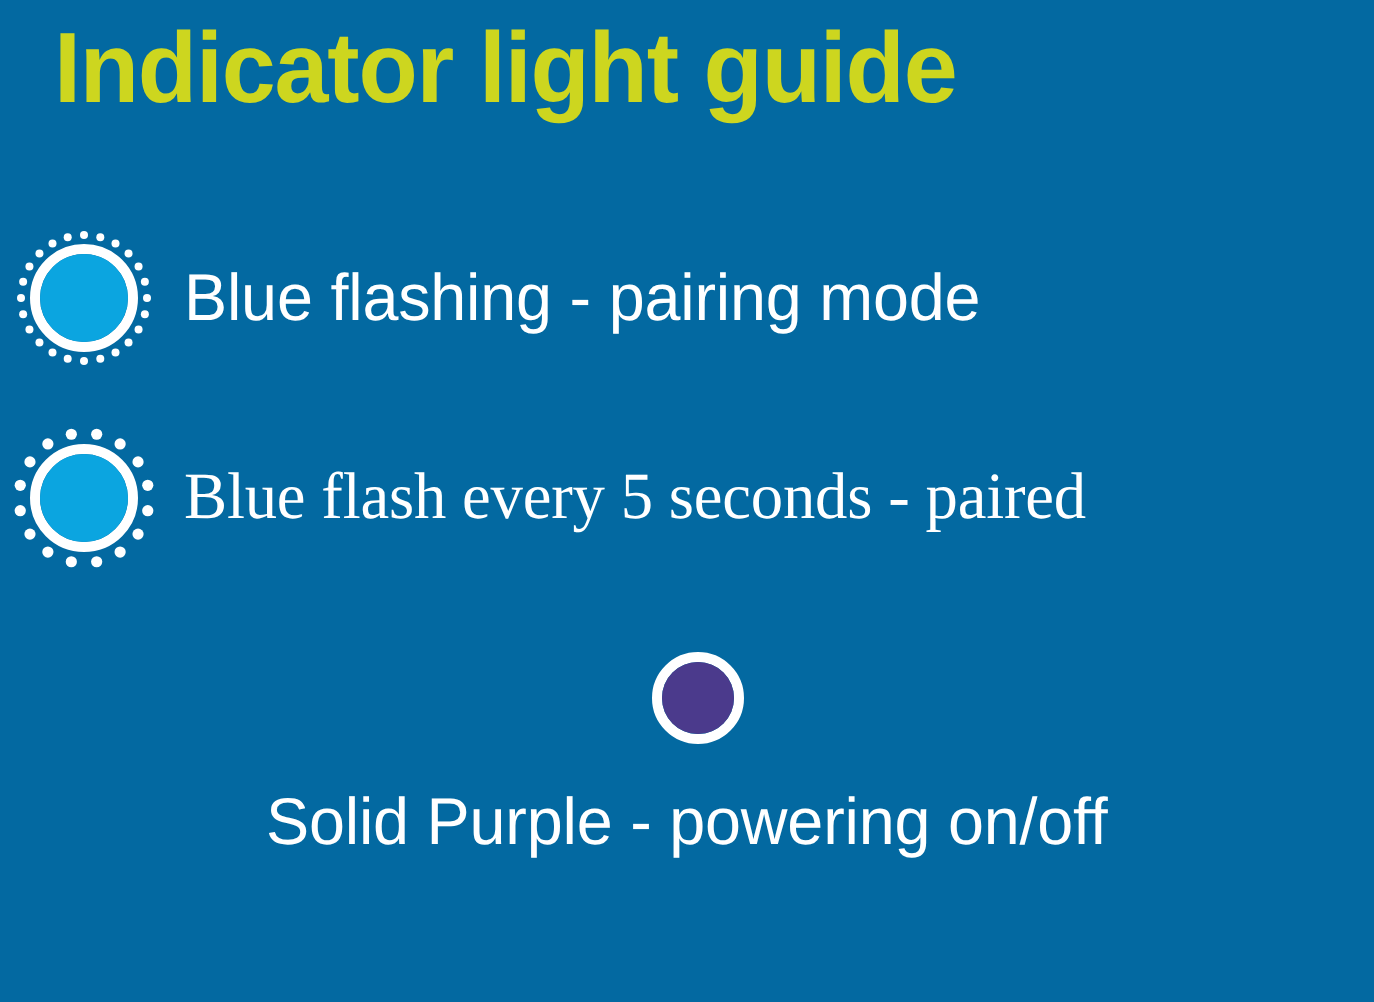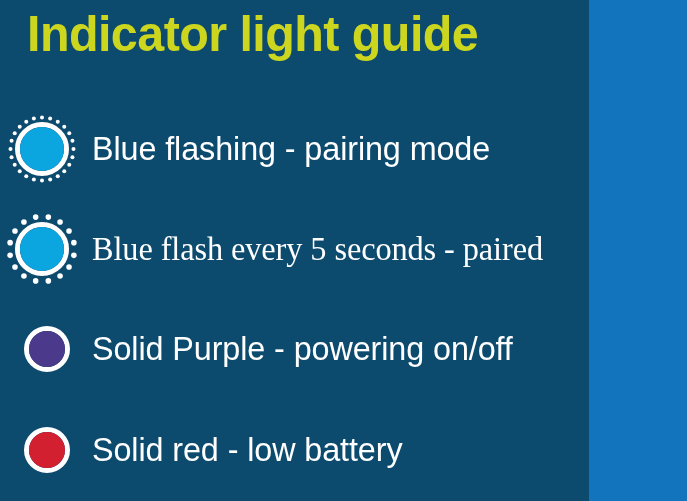--- a/index.html
+++ b/index.html
@@ -9,23 +9,23 @@
   body {
     width: 687px;
     height: 501px;
     overflow: hidden;
     font-family: "Liberation Sans", "DejaVu Sans", sans-serif;
     background: #1174BC;
   }
 
   #guide-panel {
     position: relative;
-    width: 589px;
+    width: 687px;
     height: 501px;
-    background: #0c4a6e;
+    background: #0369a1;
     box-sizing: border-box;
   }
 
   
   #guide-title {
     position: absolute;
     left: 27px;
     top: 1px;
     font-size: 50px;
     line-height: 66px;
@@ -41,21 +41,21 @@
   .indicator-row {
     position: absolute;
     left: 0;
     width: 687px;
     height: 84px;
     display: flex;
     align-items: center;
   }
   #row-0 { top: 107px; }
   #row-1 { top: 207px; font-family: Liberation Serif, serif; }
-  #row-2 { top: 307px; }
+  #row-2 { top: 307px; flex-direction: column; }
   #row-3 { top: 408px; }
 
   
   .indicator-icon {
     position: relative;
     width: 84px;
     height: 84px;
     flex: 0 0 84px;
   }
   .indicator-icon svg {
@@ -152,24 +152,14 @@
     <div class="indicator-icon">
       <svg viewBox="0 0 84 84" xmlns="http://www.w3.org/2000/svg" aria-hidden="true">
         <g id="dots-2" fill="#FFFFFF"></g>
         <circle cx="47" cy="42" r="20.5" fill="none" stroke="#FFFFFF" stroke-width="5"></circle>
         <circle cx="47" cy="42" r="18" fill="#4B3A8C"></circle>
       </svg>
     </div>
     <div class="indicator-label">Solid Purple - powering on/off</div>
   </div>
 
-  <div class="indicator-row" id="row-3">
-    <div class="indicator-icon">
-      <svg viewBox="0 0 84 84" xmlns="http://www.w3.org/2000/svg" aria-hidden="true">
-        <g id="dots-3" fill="#FFFFFF"></g>
-        <circle cx="47" cy="42" r="20.5" fill="none" stroke="#FFFFFF" stroke-width="5"></circle>
-        <circle cx="47" cy="42" r="18" fill="#D32030"></circle>
-      </svg>
-    </div>
-    <div class="indicator-label">Solid red - low battery</div>
-  </div>
 
 </div>
 
 </body></html>

